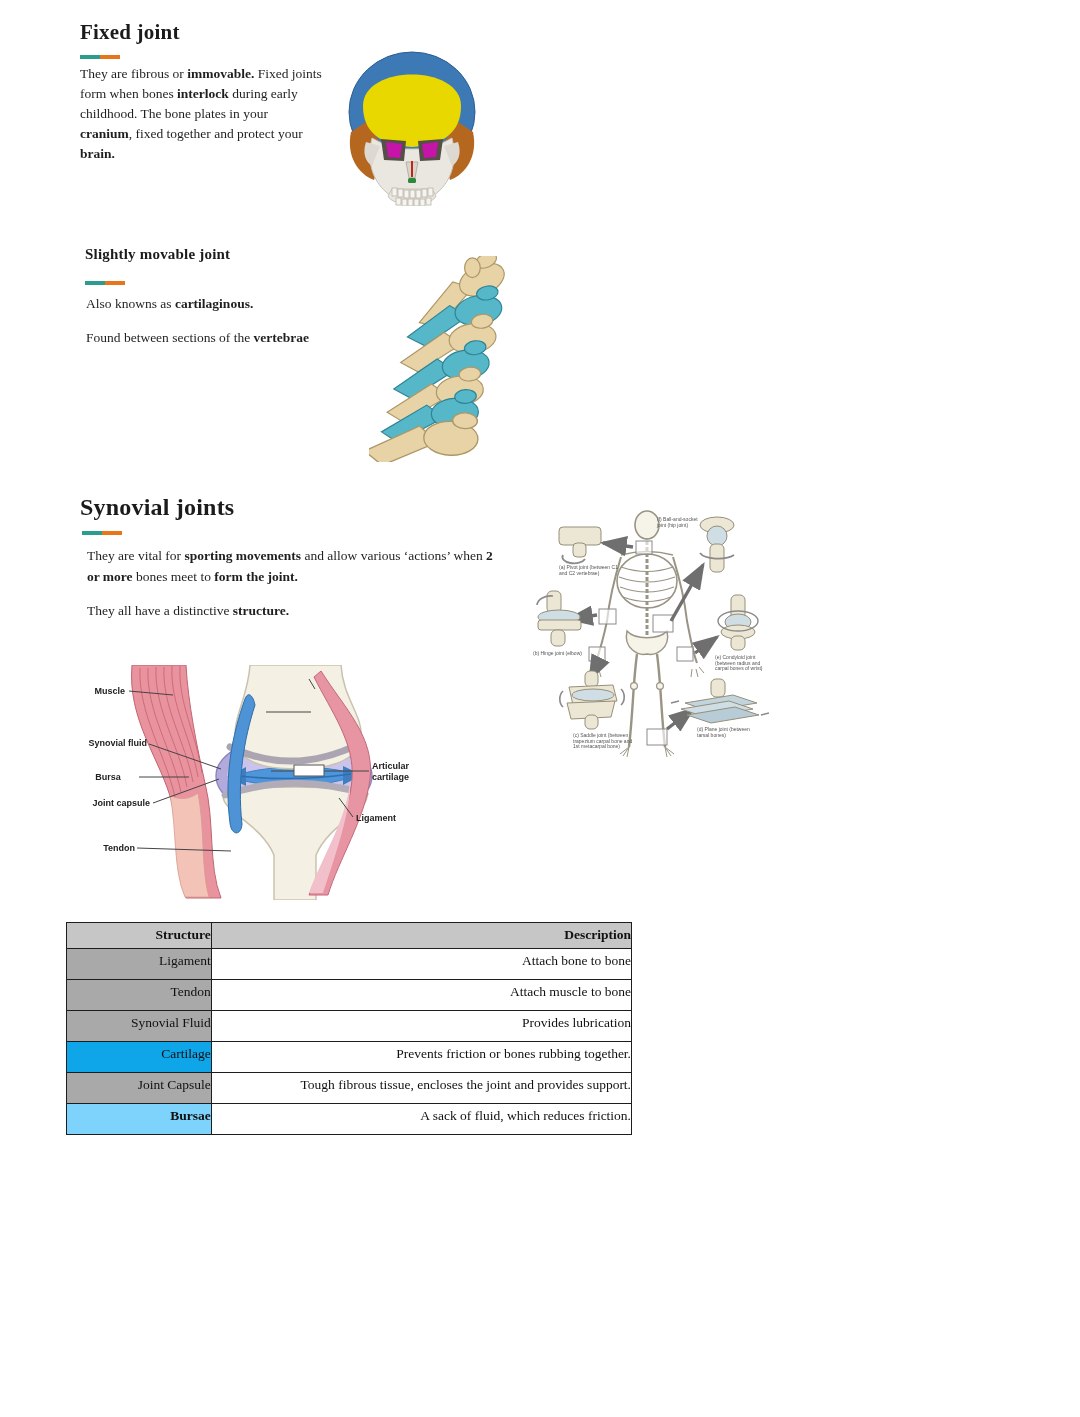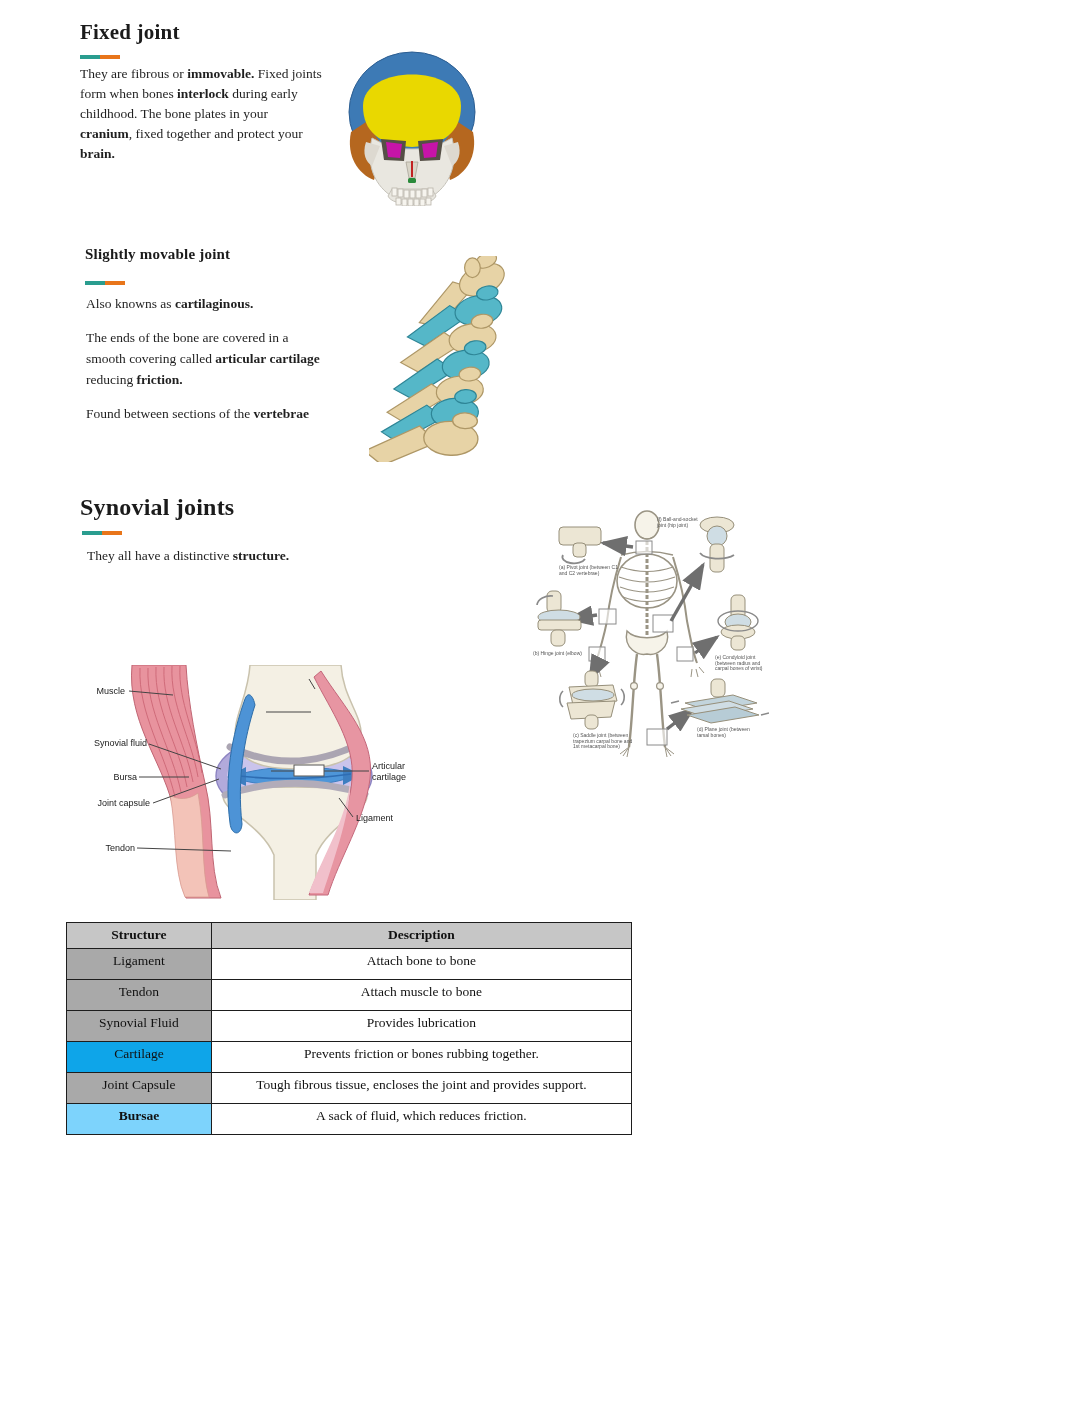--- a/index.html
+++ b/index.html
@@ -19,32 +19,32 @@
   .sm-head{left:61px;top:246px;font-size:15px;}
   .sm-rule{left:61px;top:281px;}
   .sm-paras{left:62px;top:293px;width:238px;}
   
   .sy-head{left:56px;top:494px;font-size:24px;}
   .sy-rule{left:58px;top:531px;}
   .sy-paras{left:63px;top:545px;width:420px;}
   
   .jd{left:45px;top:665px;width:365px;height:235px;}
   .jd svg{position:absolute;left:0;top:0;}
-  .jd-label{position:absolute;font-family:"Liberation Sans",sans-serif;font-weight:normal;
+  .jd-label{position:absolute;font-family:"Liberation Sans",sans-serif;font-weight:bold;
             font-size:9px;line-height:11px;color:#222;}
   .jd-r{text-align:right;}
   
   .sk{left:505px;top:503px;width:240px;height:262px;}
   .sk svg{position:absolute;left:0;top:0;}
   .sk-cap{position:absolute;font-family:"Liberation Sans",sans-serif;font-size:5px;
           line-height:5.5px;color:#555;}
   
   .jt-table{position:absolute;left:42px;top:922px;width:566px;border-collapse:collapse;
             font-size:13.5px;color:#111;}
-  .jt-table th,.jt-table td{border:1.5px solid #1d1d1d;padding:4px 12px;text-align:center;
+  .jt-table th,.jt-table td{border:1.5px solid #1d1d1d;padding:4px 0;text-align:right;
             vertical-align:top;box-sizing:border-box;}
   .jt-table th{height:26px;font-weight:bold;}
   .jt-table td{height:31px;}
   .jt-table .c-desc{background:#ffffff;}
   .jt-table col.c1{width:145px;}
   .jt-table col.c2{width:421px;}
 </style>
 </head>
 <body>
 
@@ -90,21 +90,20 @@
     </g>
   </svg>
 
   <h2 class="abs sec sm-head">Slightly movable joint</h2>
   <div class="rule sm-rule">
     <span style="background-color: rgb(42, 157, 143);"></span>
     <span style="background-color: rgb(232, 117, 26);"></span>
   </div>
   <div class="abs para-block sm-paras">
     <p class="rich"><span>Also knowns as </span><span class="bold">cartilaginous.</span></p>
-    <p class="rich"><span>The ends of the bone are covered in a smooth covering called </span><span class="bold">articular cartilage</span><span> reducing </span><span class="bold">friction.</span></p>
     <p class="rich"><span>Found between sections of the </span><span class="bold">vertebrae</span></p>
   </div>
 
   <svg class="abs" style="left:345px;top:256px;" width="148" height="206" viewBox="0 0 148 210">
     <defs>
       <g id="vert">
         <path d="M-62,16 L-14,-8 L2,6 L-46,28 Z"></path>
         <ellipse cx="14" cy="2" rx="24" ry="15"></ellipse>
         <ellipse cx="26" cy="-14" rx="11" ry="7"></ellipse>
       </g>
@@ -120,20 +119,21 @@
       <ellipse cx="104" cy="12" rx="8" ry="10" fill="#e7d3a6" stroke="#ae9766"></ellipse>
     </g>
   </svg>
 
   <h2 class="abs sec sy-head">Synovial joints</h2>
   <div class="rule sy-rule">
     <span style="background-color: rgb(42, 157, 143);"></span>
     <span style="background-color: rgb(232, 117, 26);"></span>
   </div>
   <div class="abs para-block sy-paras">
+    <p class="rich"><span>They are vital for </span><span class="bold">sporting movements</span><span> and allow various ‘actions’ when </span><span class="bold">2 or more</span><span> bones meet to </span><span class="bold">form the joint.</span></p>
     <p class="rich"><span>They all have a distinctive </span><span class="bold">structure.</span></p>
   </div>
 
   <div class="abs sk">
     <svg width="240" height="262" viewBox="0 0 240 262">
       <defs>
         <marker id="ah" markerWidth="8" markerHeight="6" refX="7" refY="3" orient="auto">
           <path d="M0,0 L8,3 L0,6 Z" fill="#6f6f6f"></path>
         </marker>
       </defs>
@@ -271,21 +271,21 @@
         <line x1="84" y1="138" x2="150" y2="114"></line>
         <line x1="68" y1="183" x2="162" y2="186"></line>
         <line x1="255" y1="106" x2="300" y2="106"></line>
         <line x1="225" y1="106" x2="202" y2="106"></line>
         <line x1="284" y1="152" x2="270" y2="133"></line>
       </g>
       <rect x="225" y="100" width="30" height="11" fill="#ffffff" stroke="#555" stroke-width="1"></rect>
     </svg>
     <div class="jd-label jd-r" style="left:14px;top:21px;width:42px;">Muscle</div>
     <div class="jd-label jd-r" style="left:8px;top:73px;width:70px;">Synovial fluid</div>
-    <div class="jd-label jd-r" style="left:26px;top:107px;width:42px;">Bursa</div>
+    <div class="jd-label jd-r" style="left:18px;top:107px;width:42px;text-align:center;">Bursa</div>
     <div class="jd-label jd-r" style="left:8px;top:133px;width:73px;">Joint capsule</div>
     <div class="jd-label jd-r" style="left:24px;top:178px;width:42px;">Tendon</div>
     <div class="jd-label" style="left:303px;top:96px;width:52px;">Articular cartilage</div>
     <div class="jd-label" style="left:287px;top:148px;width:60px;">Ligament</div>
   </div>
 
   <table class="jt-table">
     <colgroup>
         <col class="c1">
         <col class="c2">

